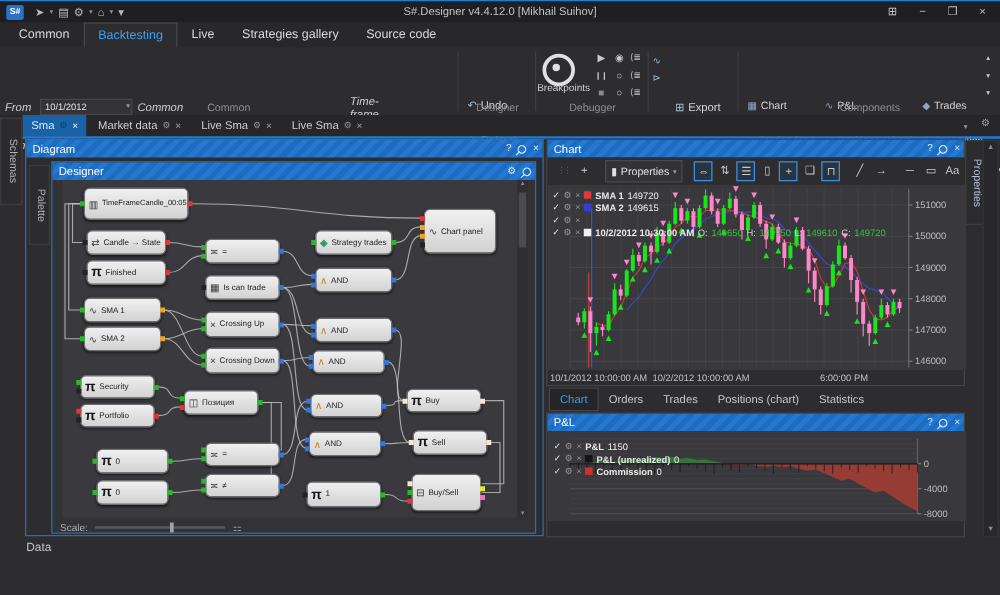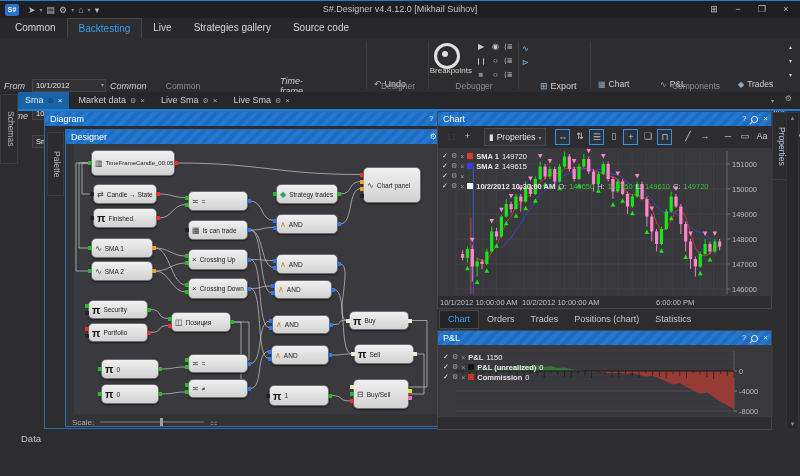--- a/index.html
+++ b/index.html
@@ -296,21 +296,21 @@
           <span class="tclose">×</span>
         </div>
       </div>
     <span id="tschev">▾</span>
     <span id="tsgear">⚙</span>
   </div>
   <div id="blueline"></div>
 
   <div class="vtab" style="left:0;top:94px;width:14px;height:58px;">Schemas</div>
 
-  <div class="panel bluebrd" id="dpanel" style="left:20px;top:111px;width:415px;height:318px;margin-left:24px;">
+  <div class="panel bluebrd" id="dpanel" style="left:20px;top:111px;width:415px;height:318px;">
     <div class="phead">
       <span>Diagram</span>
       <span class="phicons">
         <span>?</span>
         <span class="pin-icon"></span>
         <span>×</span>
       </span>
     </div>
     <div class="vtab" style="left:2px;top:20px;width:13px;height:52px;">Palette</div>
     <div class="panel bluebrd" id="designer" style="left:20px;top:17px;width:388px;height:298px;background:#333336;">

